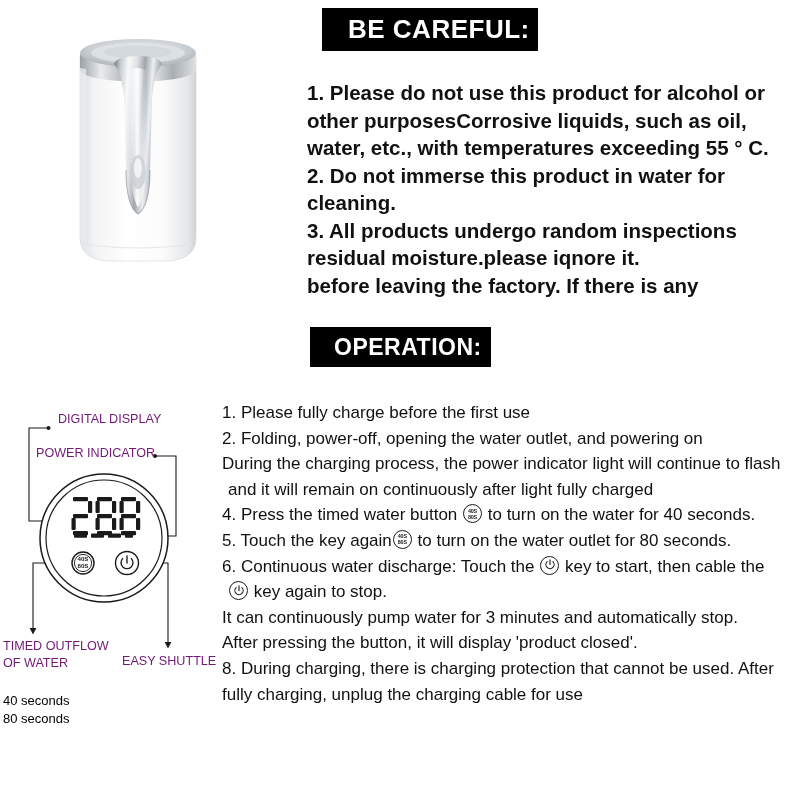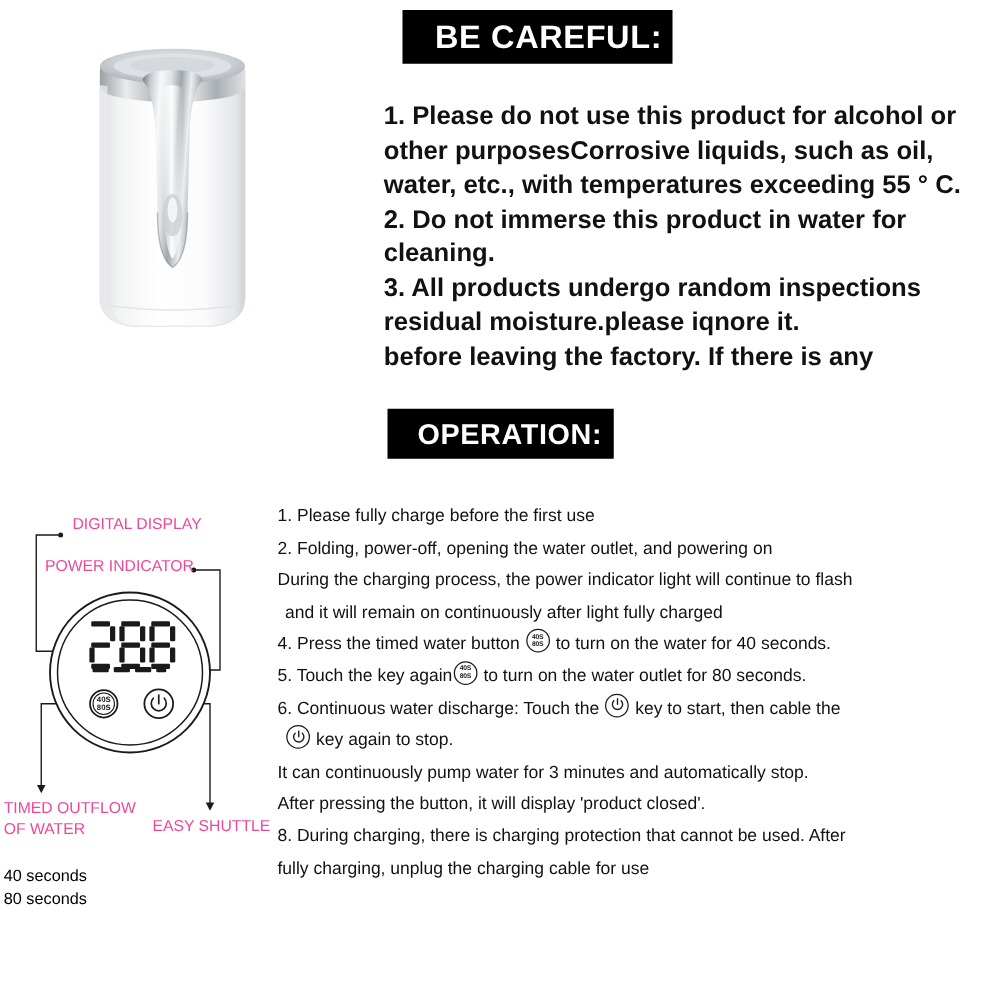--- a/index.html
+++ b/index.html
@@ -76,21 +76,21 @@
   .careful-text p {
     margin: 0;
   }
 
   
   .operation-text {
     position: absolute;
     left: 222px;
     top: 400px;
     width: 578px;
-    font-size: 14px;
+    font-size: 17px;
     line-height: 25.6px;
     color: #111111;
   }
   .operation-text p {
     margin: 0;
     white-space: nowrap;
   }
   .op-indent {
     padding-left: 6px;
   }
@@ -143,21 +143,21 @@
     width: 215px;
     height: 300px;
   }
   .diagram svg { display: block; }
 
   
   .dlabel {
     position: absolute;
     font-size: 12.6px;
     font-weight: normal;
-    color: #ec4899;
+    color: #701a75;
     white-space: nowrap;
   }
   #lbl-digital   { left: 58px;  top: 412px; }
   #lbl-power     { left: 36px;  top: 446px; }
   #lbl-timed     { left: 3px;   top: 638px; line-height: 16.5px; }
   #lbl-easy      { left: 122px; top: 654px; }
   .dsub {
     position: absolute;
     font-size: 13px;
     line-height: 18px;

